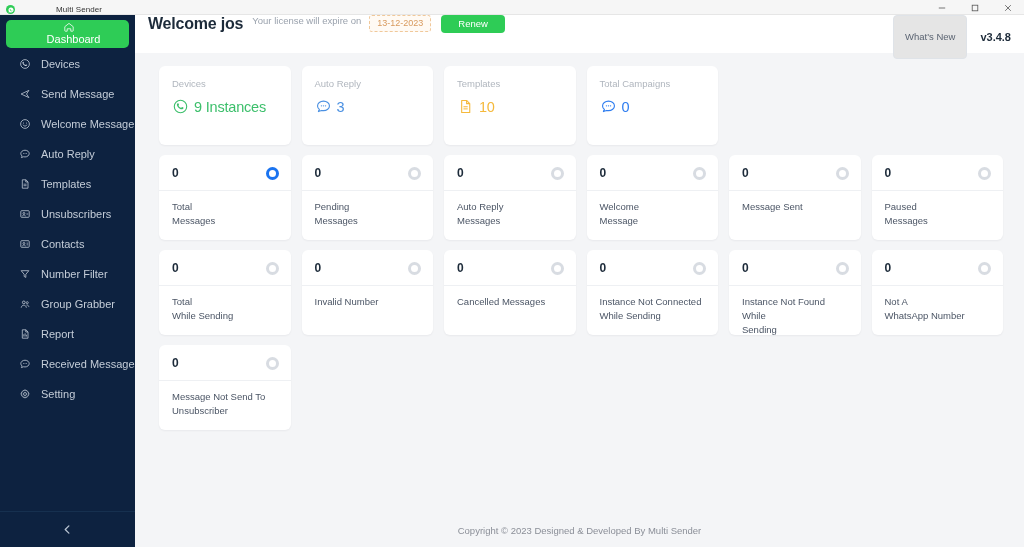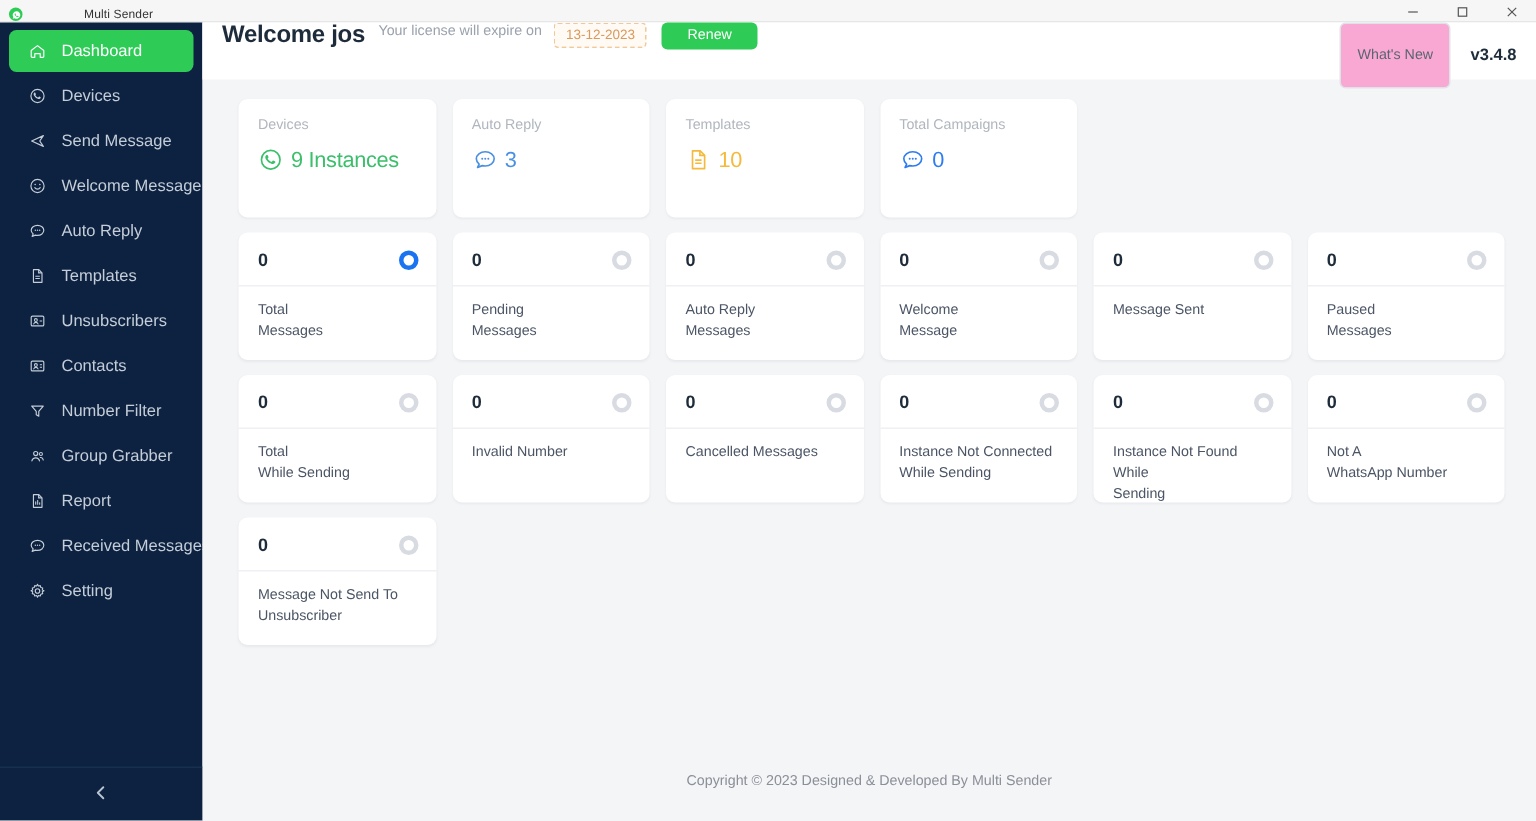--- a/index.html
+++ b/index.html
@@ -58,20 +58,21 @@
     margin: 0 6px 2px 6px;
     padding-left: 12px;
     border-radius: 5px;
     color: #c4cdd8;
     font-size: 11px;
   }
   .nav-item.active {
     background: #2ecc56;
     color: #ffffff;
     font-weight: 500;
+    flex-direction: column;
   }
   .nav-icon {
     width: 14px; height: 14px; flex: none;
     margin-right: 9px;
     display: flex; align-items: center; justify-content: center;
   }
   .nav-icon svg { width: 12px; height: 12px; display: block; }
   .nav-label { line-height: 1; white-space: nowrap; }
 
   .sidebar-collapse {
@@ -120,21 +121,21 @@
     font-size: 9.5px; color: #fff;
     background: #2ecc56;
     border: none; border-radius: 4px;
     padding: 4px 17px;
     line-height: 1;
     cursor: pointer;
   }
   .topbar-right { margin-left: auto; display: flex; align-items: center; }
   .whats-new-btn {
     font-size: 9.5px; color: #5b6472;
-    background: #f9a8d4;
+    background: #e5e5e5;
     border: 1px solid #dfe3e8;
     border-radius: 4px;
     padding: 16px 11px;
     line-height: 1;
     cursor: pointer;
   }
   .version {
     margin-left: 13px;
     font-size: 11px; font-weight: bold; color: #1d2b3a;
   }
@@ -185,21 +186,21 @@
     border: 3px solid #d8dce2;
     flex: none;
   }
   .ring.active { border-color: #1a73f0; }
   .stat-label {
     padding: 9px 12px 0 13px;
     font-size: 9.5px; color: #4b5565; line-height: 1.45;
   }
 
   .footer {
-    position: absolute; left: 0; right: 0; bottom: 10px;
+    position: absolute; left: 0; right: 0; bottom: 0;
     height: 34px;
     display: flex; align-items: center; justify-content: center;
     font-size: 9.5px; color: #8b8f98;
   }
 </style>
 </head>
 <body>
 
 <div class="titlebar">
   <span class="titlebar-app-icon">

